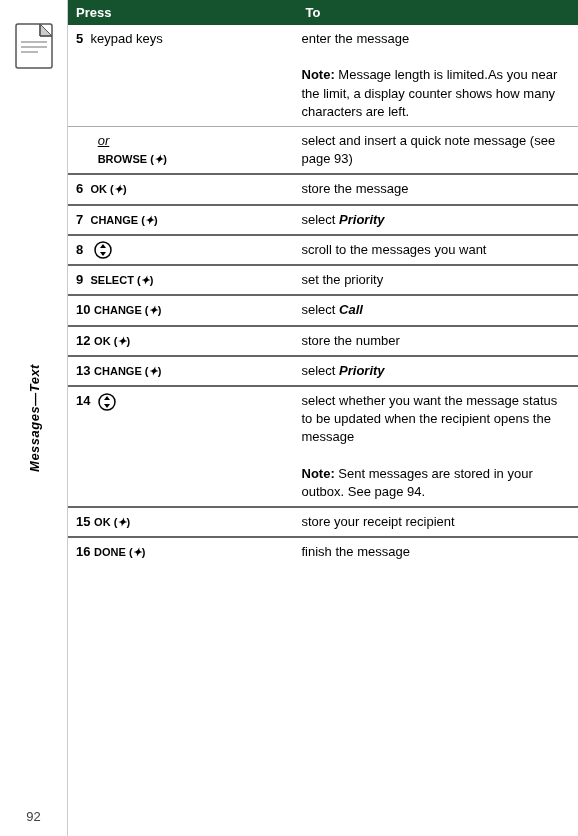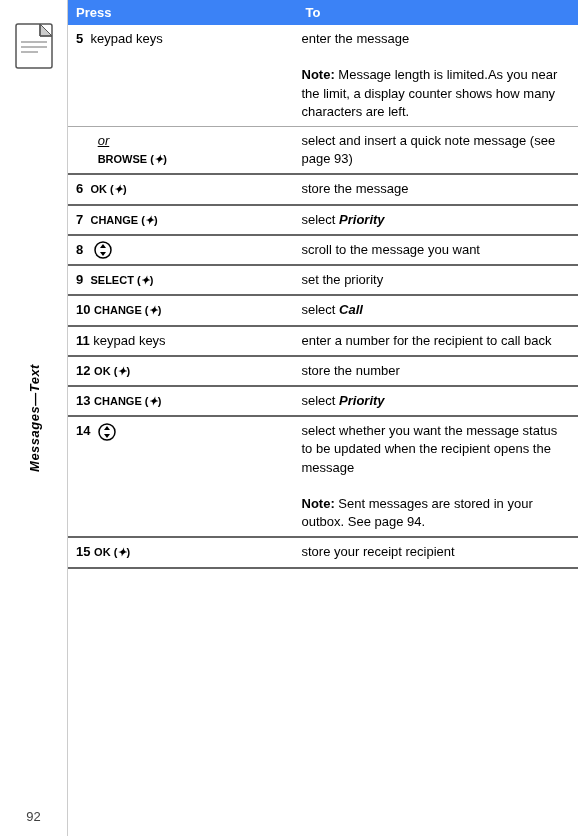--- a/index.html
+++ b/index.html
@@ -75,21 +75,21 @@
     }
 
     
     table {
       width: 100%;
       border-collapse: collapse;
       table-layout: fixed;
     }
 
     thead tr {
-      background: #3b82f6;
+      background: #14532d;
       color: #fff;
     }
 
     thead th {
       padding: 5px 8px;
       text-align: left;
       font-size: 13px;
       font-weight: bold;
     }
 
@@ -208,43 +208,37 @@
       <tr style="border-bottom:2px solid #666;">
         <td class="row-press">
           <span class="bold">8</span>&nbsp;&nbsp;
           
           <svg width="18" height="18" viewBox="0 0 18 18" style="vertical-align:middle;">
             <ellipse cx="9" cy="9" rx="8" ry="8" fill="white" stroke="#000" stroke-width="1.5"></ellipse>
             <polygon points="9,3 12,7 6,7" fill="#000"></polygon>
             <polygon points="9,15 12,11 6,11" fill="#000"></polygon>
           </svg>
         </td>
-        <td class="row-to">scroll to the message you want</td>
+        <td class="row-to">scroll to the messages you want</td>
       </tr>
 
       <tr style="border-bottom:2px solid #666;">
         <td class="row-press">
           <span class="bold">9</span>&nbsp;&nbsp;<span class="small-caps">SELECT (<span style="font-style:italic;">✦</span>)</span>
         </td>
         <td class="row-to">set the priority</td>
       </tr>
 
       <tr style="border-bottom:2px solid #666;">
         <td class="row-press">
           <span class="bold">10</span>&nbsp;<span class="small-caps">CHANGE (<span style="font-style:italic;">✦</span>)</span>
         </td>
         <td class="row-to">select <span class="bold-italic">Call</span></td>
       </tr>
 
-      <tr style="border-bottom:2px solid #666;">
-        <td class="row-press">
-          <span class="bold">11</span>&nbsp;keypad keys
-        </td>
-        <td class="row-to">enter a number for the recipient to call back</td>
-      </tr>
 
       <tr style="border-bottom:2px solid #666;">
         <td class="row-press">
           <span class="bold">12</span>&nbsp;<span class="small-caps">OK (<span style="font-style:italic;">✦</span>)</span>
         </td>
         <td class="row-to">store the number</td>
       </tr>
 
       <tr style="border-bottom:2px solid #666;">
         <td class="row-press">
@@ -268,15 +262,21 @@
         </td>
       </tr>
 
       <tr style="border-bottom:2px solid #666;">
         <td class="row-press">
           <span class="bold">15</span>&nbsp;<span class="small-caps">OK (<span style="font-style:italic;">✦</span>)</span>
         </td>
         <td class="row-to">store your receipt recipient</td>
       </tr>
 
+      <tr style="border-bottom:none;">
+        <td class="row-press">
+          <span class="bold">16</span>&nbsp;<span class="small-caps">DONE (<span style="font-style:italic;">✦</span>)</span>
+        </td>
+        <td class="row-to">finish the message</td>
+      </tr>
     </tbody>
   </table>
 </div>
 
 </body></html>

